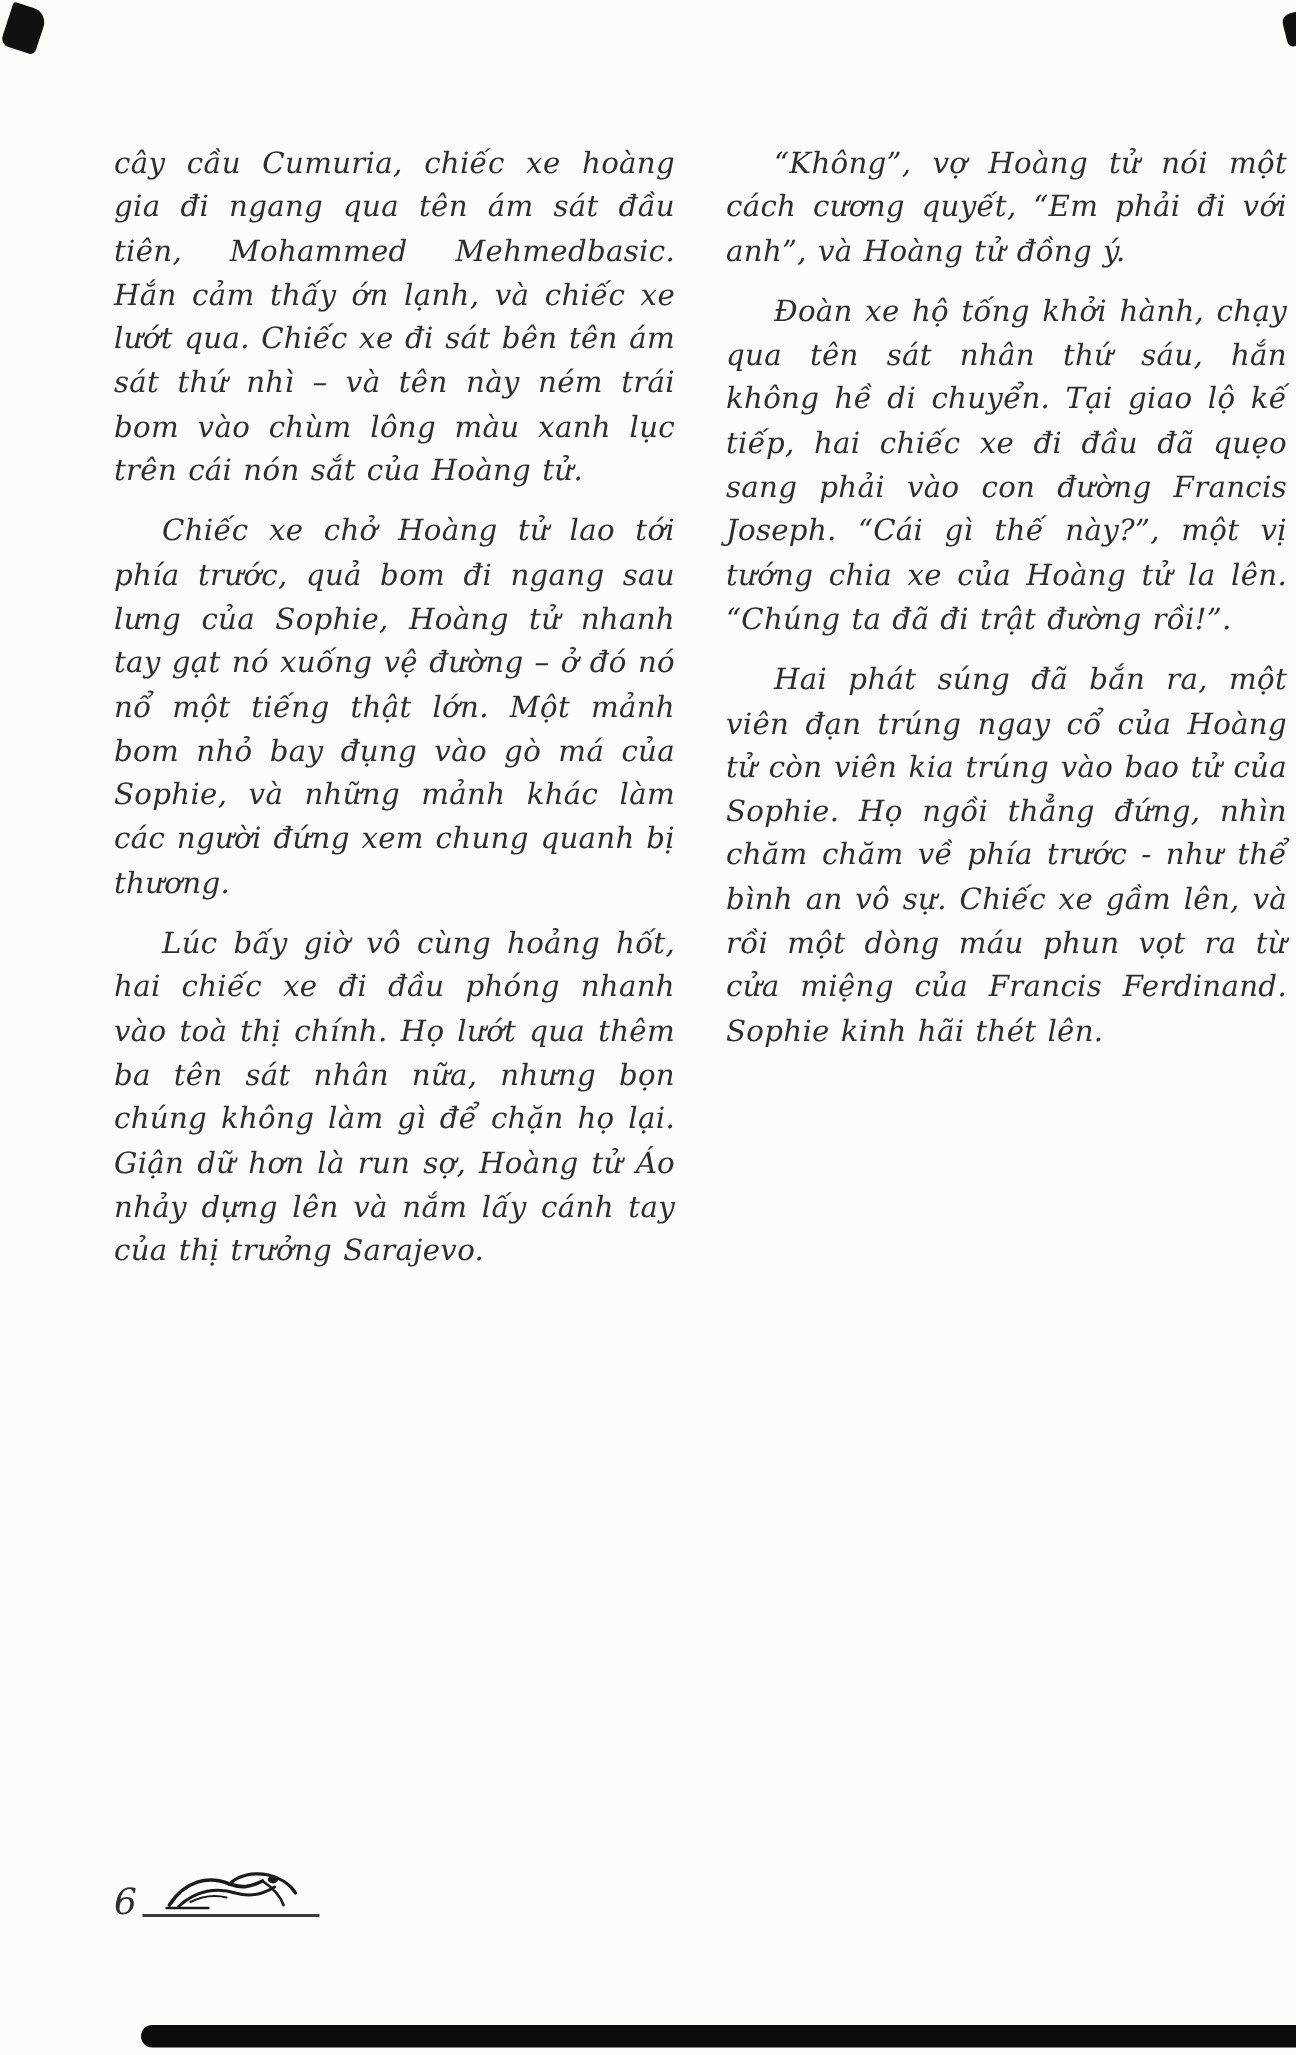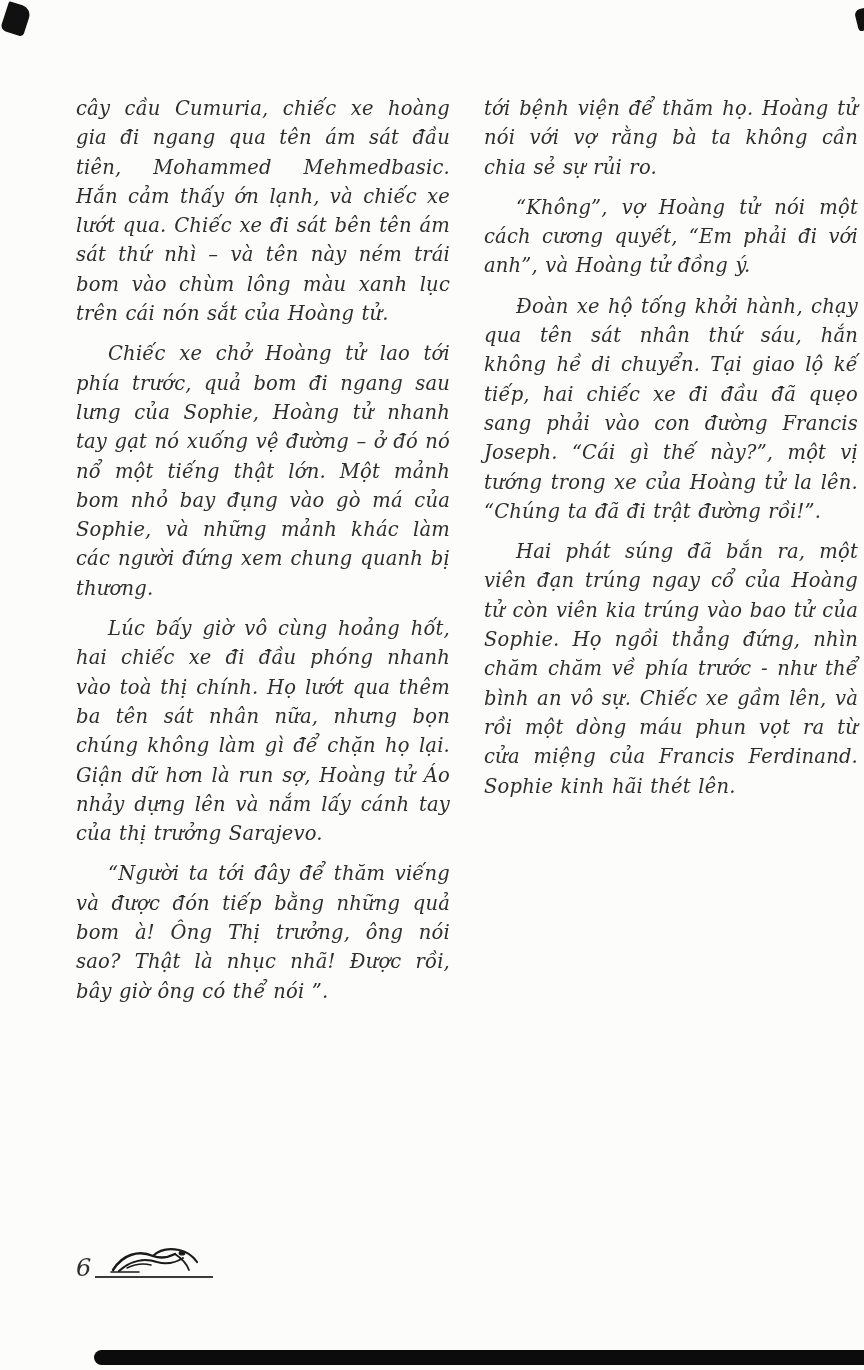--- a/index.html
+++ b/index.html
@@ -121,26 +121,24 @@
   <div class="corner-mark corner-tl"></div>
   <div class="corner-mark corner-tr"></div>
   <div class="bottom-bar"></div>
   <div class="page-edge-line"></div>
 
   <div class="content">
     <div class="col">
       <p class="para first">cây cầu Cumuria, chiếc xe hoàng gia đi ngang qua tên ám sát đầu tiên, Mohammed Mehmedbasic. Hắn cảm thấy ớn lạnh, và chiếc xe lướt qua. Chiếc xe đi sát bên tên ám sát thứ nhì – và tên này ném trái bom vào chùm lông màu xanh lục trên cái nón sắt của Hoàng tử.</p>
       <p class="para">Chiếc xe chở Hoàng tử lao tới phía trước, quả bom đi ngang sau lưng của Sophie, Hoàng tử nhanh tay gạt nó xuống vệ đường – ở đó nó nổ một tiếng thật lớn. Một mảnh bom nhỏ bay đụng vào gò má của Sophie, và những mảnh khác làm các người đứng xem chung quanh bị thương.</p>
       <p class="para">Lúc bấy giờ vô cùng hoảng hốt, hai chiếc xe đi đầu phóng nhanh vào toà thị chính. Họ lướt qua thêm ba tên sát nhân nữa, nhưng bọn chúng không làm gì để chặn họ lại. Giận dữ hơn là run sợ, Hoàng tử Áo nhảy dựng lên và nắm lấy cánh tay của thị trưởng Sarajevo.</p>
-      <p class="para">“Người ta tới đây để thăm viếng và được đón tiếp bằng những quả bom à! Ông Thị trưởng, ông nói sao? Thật là nhục nhã! Được rồi, bây giờ ông có thể nói ”.</p>
     </div>
     <div class="col">
-      <p class="para first">tới bệnh viện để thăm họ. Hoàng tử nói với vợ rằng bà ta không cần chia sẻ sự rủi ro.</p>
       <p class="para">“Không”, vợ Hoàng tử nói một cách cương quyết, “Em phải đi với anh”, và Hoàng tử đồng ý.</p>
-      <p class="para">Đoàn xe hộ tống khởi hành, chạy qua tên sát nhân thứ sáu, hắn không hề di chuyển. Tại giao lộ kế tiếp, hai chiếc xe đi đầu đã quẹo sang phải vào con đường Francis Joseph. “Cái gì thế này?”, một vị tướng trong xe của Hoàng tử la lên. “Chúng ta đã đi trật đường rồi!”.</p>
+      <p class="para">Đoàn xe hộ tống khởi hành, chạy qua tên sát nhân thứ sáu, hắn không hề di chuyển. Tại giao lộ kế tiếp, hai chiếc xe đi đầu đã quẹo sang phải vào con đường Francis Joseph. “Cái gì thế này?”, một vị tướng chia xe của Hoàng tử la lên. “Chúng ta đã đi trật đường rồi!”.</p>
       <p class="para">Hai phát súng đã bắn ra, một viên đạn trúng ngay cổ của Hoàng tử còn viên kia trúng vào bao tử của Sophie. Họ ngồi thẳng đứng, nhìn chăm chăm về phía trước - như thể bình an vô sự. Chiếc xe gầm lên, và rồi một dòng máu phun vọt ra từ cửa miệng của Francis Ferdinand. Sophie kinh hãi thét lên.</p>
     </div>
   </div>
 
   <div class="footer">
     <span class="page-number">6</span>
     <span class="footer-rule">
       <svg class="ornament" viewBox="0 0 92 34" xmlns="http://www.w3.org/2000/svg" fill="none" stroke="#1a1a1a" stroke-linecap="round">
 
         <path d="M4 26 C 14 10, 30 6, 44 12 C 52 15, 58 14, 66 10" stroke-width="2.4"></path>

